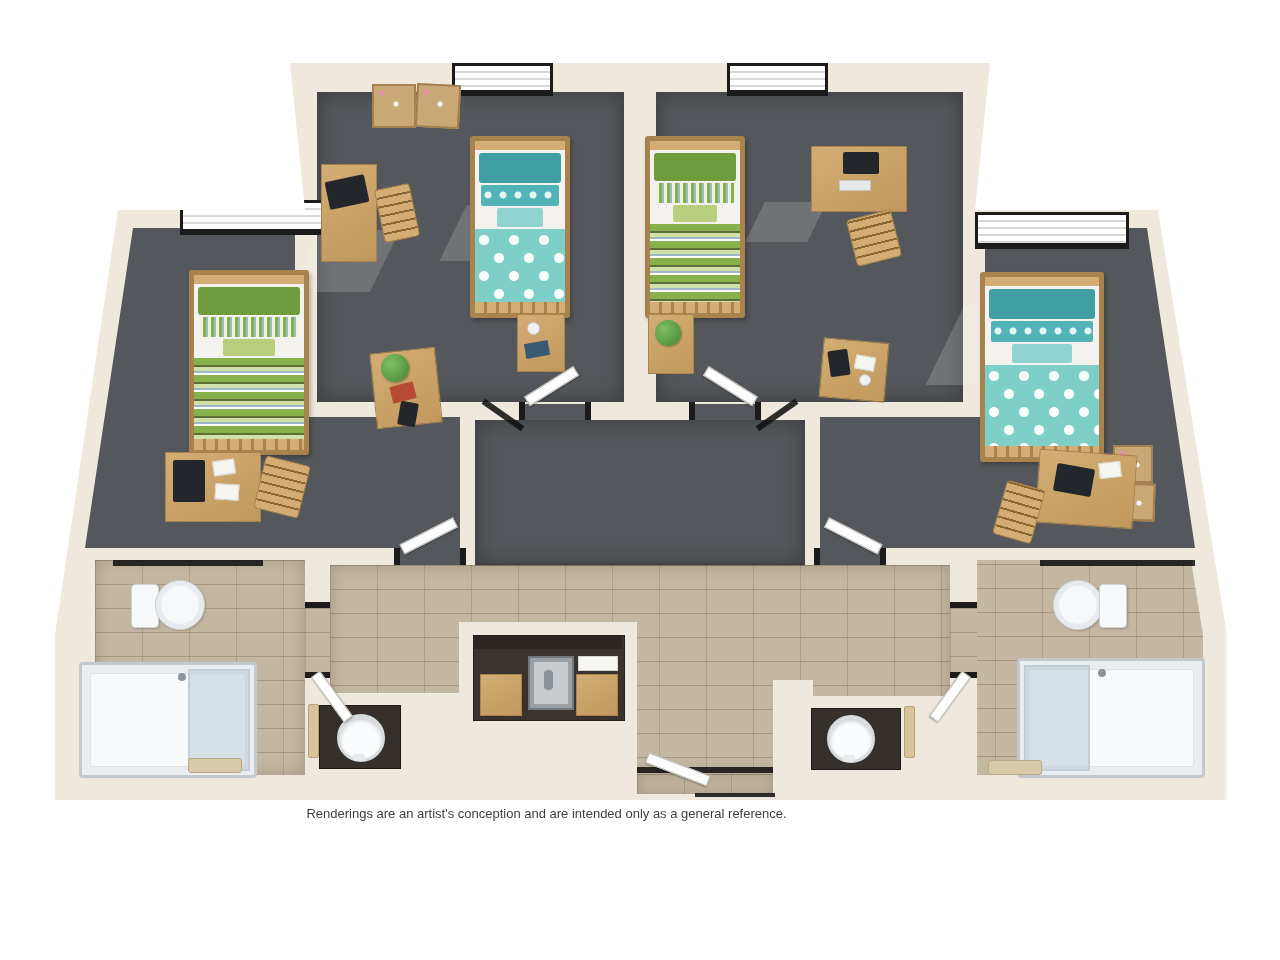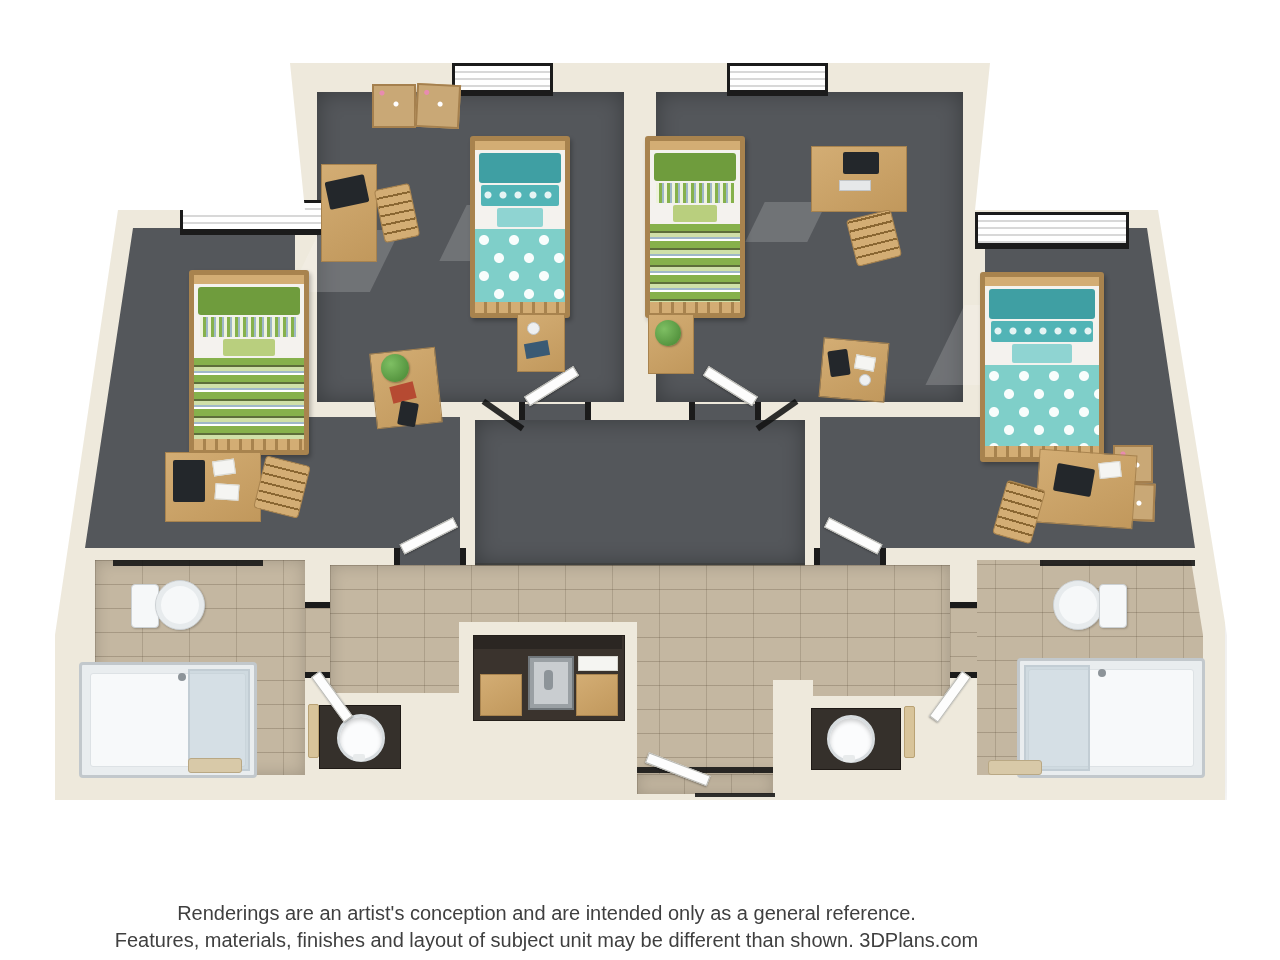--- a/index.html
+++ b/index.html
@@ -68,22 +68,22 @@
   .ssink{background:#c9cdd0;border:2px solid #71777b;box-shadow:inset 0 0 0 4px #9aa0a4;}
   .towel{background:#d8c49a;border:1px solid #b9a274;border-radius:2px;}
   .mat{background:#d8c9a8;border:1px solid #b9a884;border-radius:3px;}
   .cork{background:var(--cork);border:2px solid #a5804e;
     background-image:radial-gradient(circle at 8px 7px,#e88bb0 2px,transparent 3px),
                      radial-gradient(circle at 22px 18px,#ffffff 2px,transparent 3px);}
   .plant{background:radial-gradient(circle at 35% 35%,#7ebf63,var(--plant) 72%);border-radius:50%;
          box-shadow:1px 1px 2px rgba(0,0,0,.3);}
   .dark-item{background:#23272b;border-radius:2px;}
   .paper{background:#f5f5f2;border:1px solid #d8d8d2;}
-  #caption{left:0;top:900px;width:1093px;text-align:center;color:var(--text);
-           font-size:20px;line-height:27px;}
+  #caption{left:0;top:800px;width:1093px;text-align:center;color:var(--text);
+           font-size:13px;line-height:27px;}
 </style>
 </head>
 <body>
 
 <div id="page">
 
   <div id="building" class="abs">
 
     <div class="abs floor-clip" style="clip-path:polygon(78px 168px,240px 168px,240px 357px,405px 357px,405px 488px,30px 488px);"></div>
     <div class="abs floor-carpet" style="left:262px;top:32px;width:307px;height:310px;"></div>
@@ -254,16 +254,15 @@
       <div class="pan"></div>
       <div class="sglass" style="left:4px;"></div>
       <div class="abs" style="left:78px;top:8px;width:8px;height:8px;background:#8d9499;border-radius:50%;"></div>
     </div>
     <div class="abs mat" style="left:933px;top:700px;width:52px;height:13px;"></div>
 
   </div>
 
   <div id="caption" class="abs">
     <div>Renderings are an artist's conception and are intended only as a general reference.</div>
-    <div>Features, materials, finishes and layout of subject unit may be different than shown. 3DPlans.com</div>
   </div>
 
 </div>
 
 </body></html>

